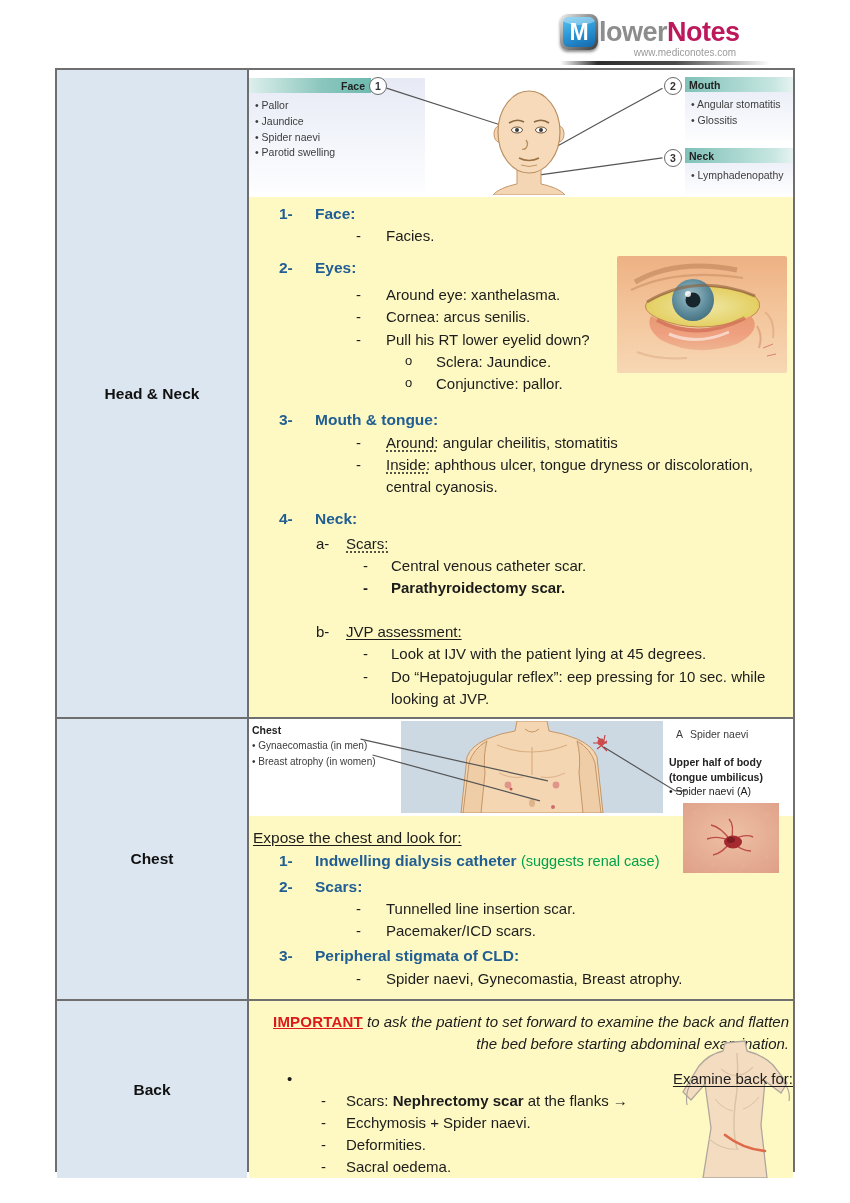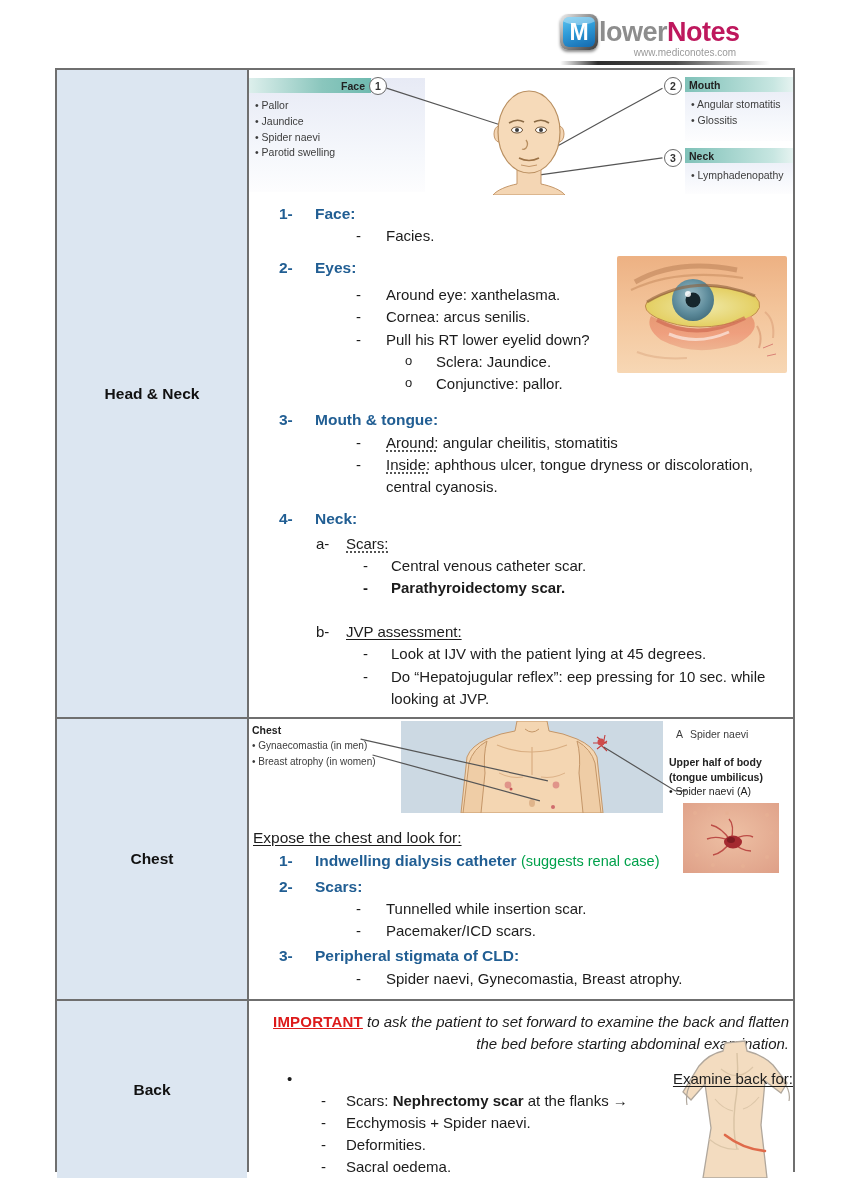--- a/index.html
+++ b/index.html
@@ -37,21 +37,21 @@
   
   .sheet {
     position:absolute; left:55px; top:68px; width:740px; height:1104px;
     display:grid; grid-template-columns:190px 1fr; grid-template-rows:647px 280px 177px;
     background:#6f6f6f; gap:2px; border:2px solid #6f6f6f;
   }
   .rowlabel {
     background:#dce6f1; display:flex; align-items:center; justify-content:center;
     font-weight:bold; font-size:15.5px; color:#111;
   }
-  .cell { background:#ffffff; position:relative; overflow:hidden; }
+  .cell { background:#fef9c3; position:relative; overflow:hidden; }
 
   
   .sec { margin-top:9px; }
   .sec-h { display:flex; color:#215e93; font-weight:bold; font-size:15.5px; padding-left:30px; line-height:1.45; }
   .sec-h .num { width:36px; }
   .dash-item { position:relative; padding-left:137px; font-size:15px; line-height:1.48; max-width:560px; }
   .dash-item::before { content:"-"; position:absolute; left:107px; }
   .o-item { position:relative; padding-left:187px; font-size:15px; line-height:1.48; }
   .o-item::before { content:"o"; position:absolute; left:156px; font-size:13px; }
   .udot { text-decoration:underline dotted; text-underline-offset:3px; }
@@ -358,21 +358,21 @@
 
     <div class="ch-sec-h">
         <span class="num">1-</span>
         <span><span>Indwelling dialysis catheter</span> <span class="green">(suggests renal case)</span></span>
       </div>
 
     <div class="ch-sec-h">
         <span class="num">2-</span>
         <span>Scars:</span>
       </div>
-    <div class="dash-item"><span>Tunnelled while insertion scar.</span></div>
+    <div class="dash-item"><span>Tunnelled line insertion scar.</span></div>
     <div class="dash-item"><span>Pacemaker/ICD scars.</span></div>
 
     <div class="ch-sec-h">
         <span class="num">3-</span>
         <span>Peripheral stigmata of CLD:</span>
       </div>
     <div class="dash-item"><span>Spider naevi, Gynecomastia, Breast atrophy.</span></div>
   </div>
 
   <div class="rowlabel">Back</div>

